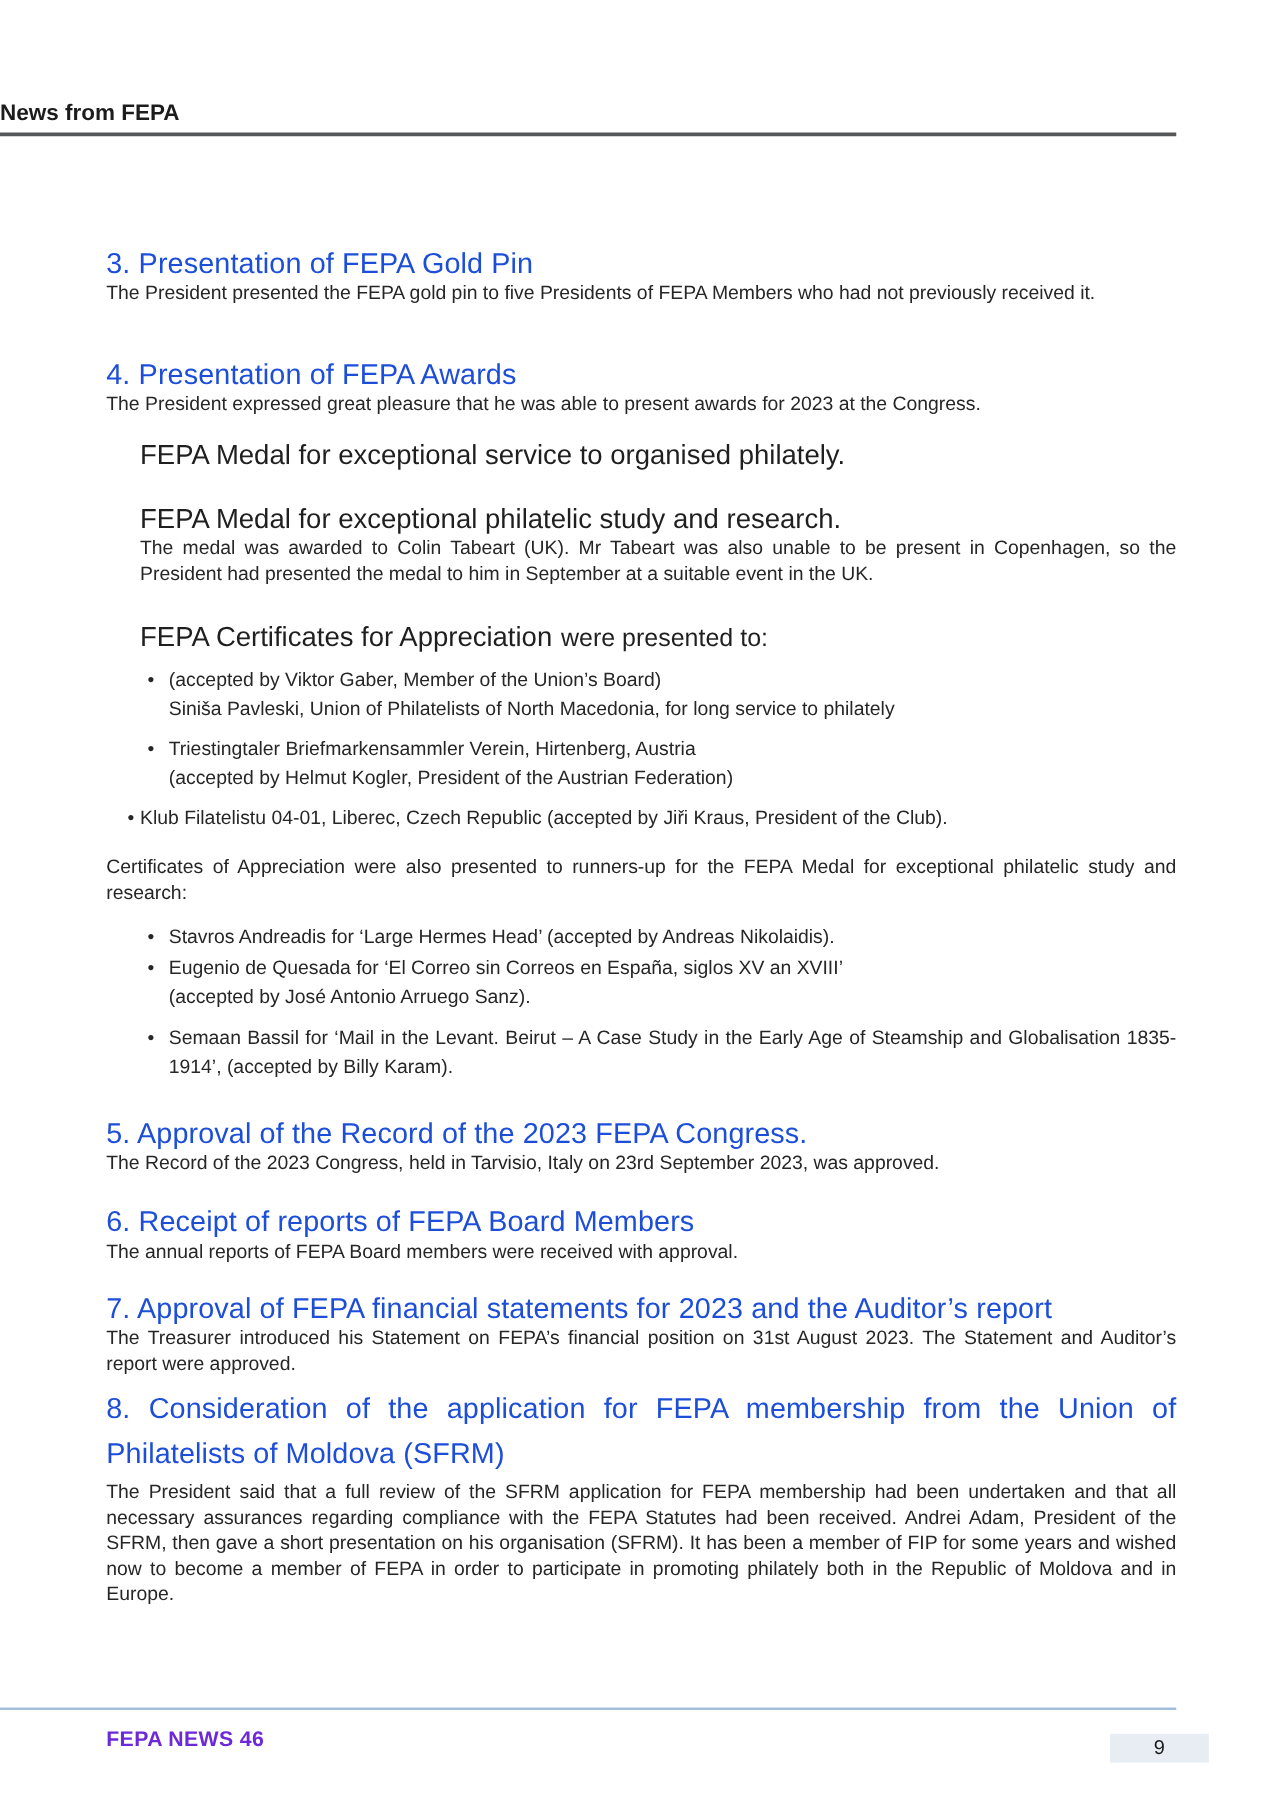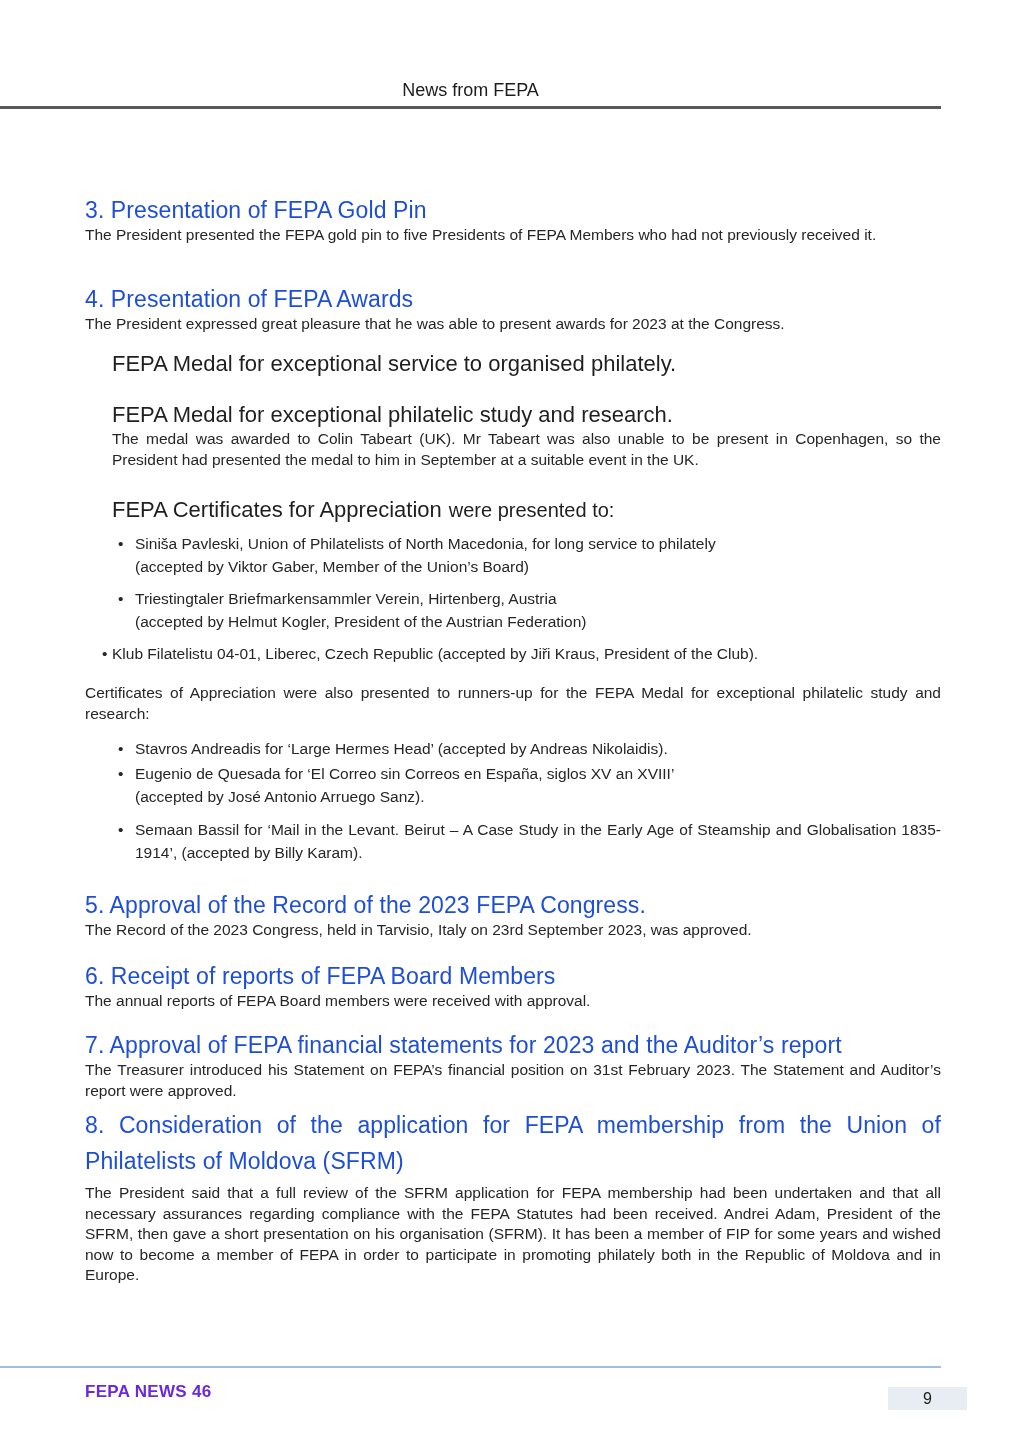--- a/index.html
+++ b/index.html
@@ -12,24 +12,24 @@
     -webkit-font-smoothing: antialiased;
   }
 
   
   .header {
     width: 941px;
     padding-top: 78px;
     border-bottom: 3px solid #57585a;
   }
   .header-title {
-    text-align: center;
+    text-align: left;
     font-size: 18px;
     line-height: 24px;
-    font-weight: normal;
+    font-weight: bold;
     color: #1c1c1c;
     padding-bottom: 4px;
   }
 
   
   .content { margin-left: 85px; width: 856px; }
 
   h2.sec-head {
     font-size: 23px; line-height: 30px; font-weight: 400;
     color: #1d4ed8; letter-spacing: 0.1px;
@@ -124,22 +124,22 @@
   </section>
 
   <section class="sub">
     <h3 class="sub-head h3-cert"><span>FEPA Certificates for Appreciation</span><span class="suffix">were presented to:</span></h3>
   </section>
 
   <ul class="blist cert-list">
     <li class="bullet indent-std mb9">
       <span class="dot">•</span>
       <div class="li-text">
+        <div>(accepted by Viktor Gaber, Member of the Union’s Board)</div>
         <div>Siniša Pavleski, Union of Philatelists of North Macedonia, for long service to philately</div>
-        <div>(accepted by Viktor Gaber, Member of the Union’s Board)</div>
       </div>
     </li>
     <li class="bullet indent-std mb9">
       <span class="dot">•</span>
       <div class="li-text">
         <div>Triestingtaler Briefmarkensammler Verein, Hirtenberg, Austria</div>
         <div>(accepted by Helmut Kogler, President of the Austrian Federation)</div>
       </div>
     </li>
     <li class="bullet indent-tight">
@@ -179,21 +179,21 @@
     <p class="body">The Record of the 2023 Congress, held in Tarvisio, Italy on 23rd September 2023, was approved.</p>
   </section>
 
   <section>
     <h2 class="sec-head h2-s6">6. Receipt of reports of FEPA Board Members</h2>
     <p class="body">The annual reports of FEPA Board members were received with approval.</p>
   </section>
 
   <section>
     <h2 class="sec-head h2-s7">7. Approval of FEPA financial statements for 2023 and the Auditor’s report</h2>
-    <p class="body">The Treasurer introduced his Statement on FEPA’s financial position on 31st February 2023. The Statement and Auditor’s report were approved.</p>
+    <p class="body">The Treasurer introduced his Statement on FEPA’s financial position on 31st August 2023. The Statement and Auditor’s report were approved.</p>
   </section>
 
   <section>
     <h2 class="sec-head wrap2 h2-s8">8. Consideration of the application for FEPA membership from the Union of Philatelists of Moldova (SFRM)</h2>
     <p class="body body-s8">The President said that a full review of the SFRM application for FEPA membership had been undertaken and that all necessary assurances regarding compliance with the FEPA Statutes had been received. Andrei Adam, President of the SFRM, then gave a short presentation on his organisation (SFRM). It has been a member of FIP for some years and wished now to become a member of FEPA in order to participate in promoting philately both in the Republic of Moldova and in Europe.</p>
   </section>
 
 </div>
 
 <div class="footer-rule"></div>

